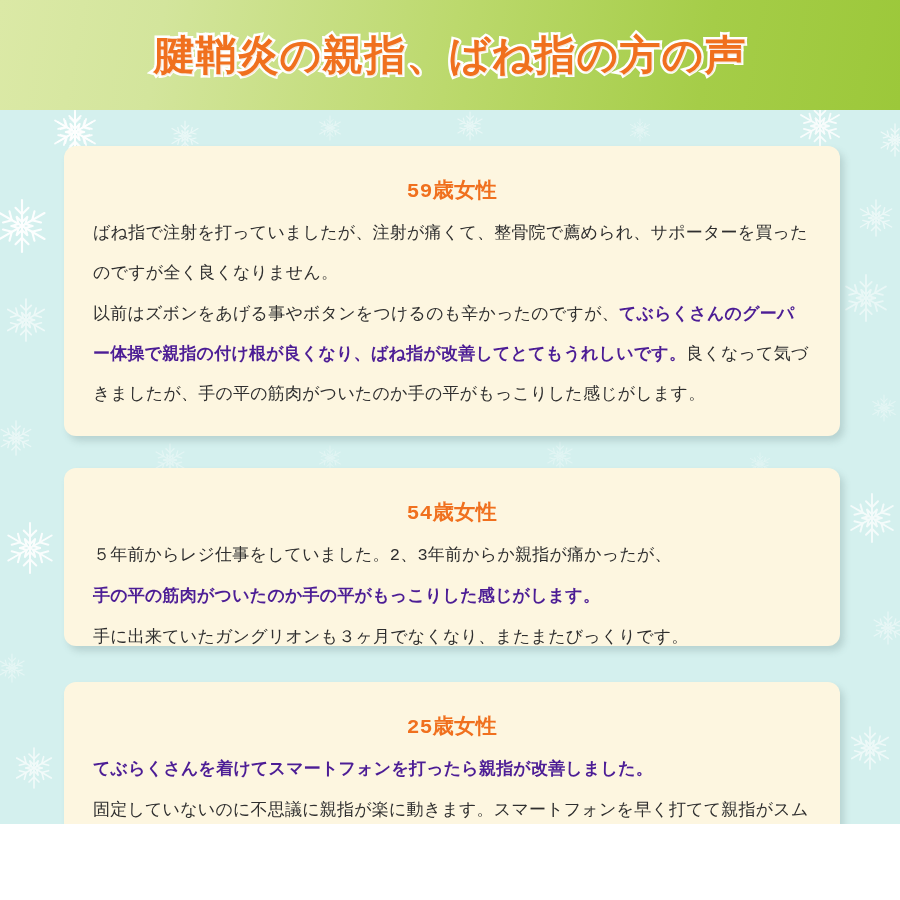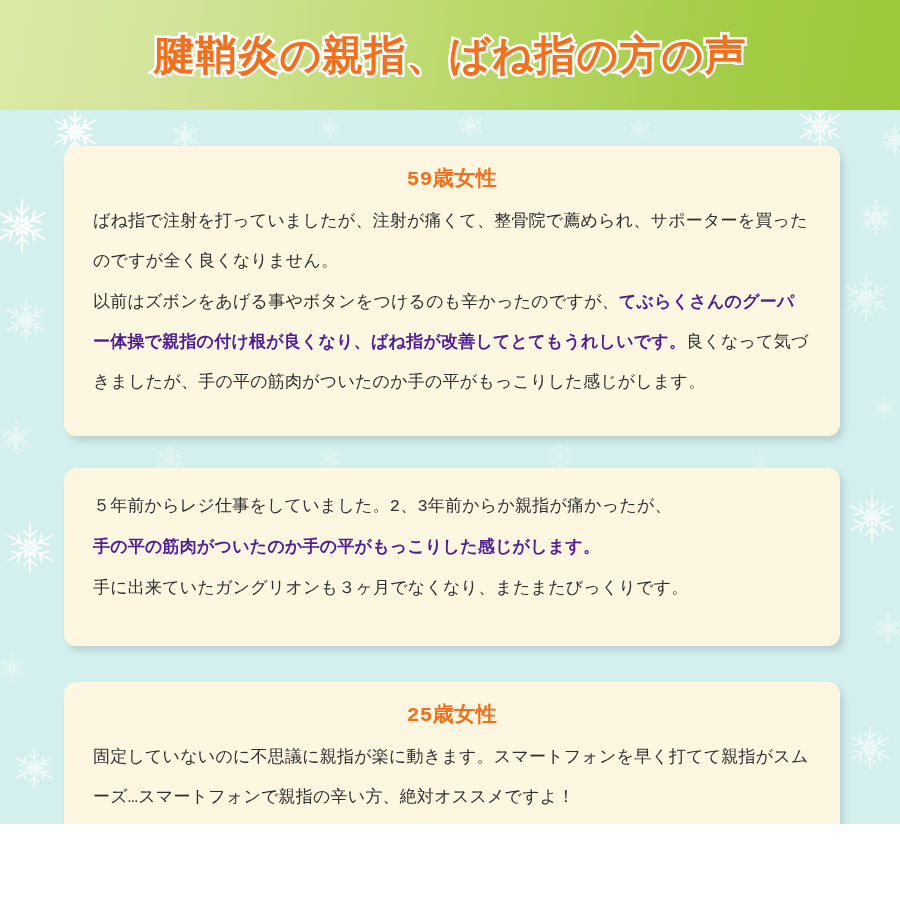--- a/index.html
+++ b/index.html
@@ -87,21 +87,21 @@
   .card-1 { top: 146px; height: 290px; }
   .card-2 { top: 468px; height: 178px; }
   .card-3 { top: 682px; height: 180px; }
 
   .card-title {
     text-align: center;
     font-size: 21px;
     font-weight: bold;
     color: #f0701e;
     letter-spacing: 0.5px;
-    margin: 0 0 6px 0;
+    margin: 12px 0 6px 0;
     line-height: 1.5;
   }
 
   .card-body {
     font-size: 17px;
     line-height: 40px;
     color: #2e2e2e;
     letter-spacing: 0.2px;
   }
   .card-body p {
@@ -209,36 +209,40 @@
         <p>
           <span>ばね指で注射を打っていましたが、注射が痛くて、整骨院で薦められ、サポーターを買ったのですが全く良くなりません。</span>
         </p>
         <p>
           <span>以前はズボンをあげる事やボタンをつけるのも辛かったのですが、</span><span class="hl">てぶらくさんのグーパー体操で親指の付け根が良くなり、ばね指が改善してとてもうれしいです。</span><span>良くなって気づきましたが、手の平の筋肉がついたのか手の平がもっこりした感じがします。</span>
         </p>
       </div>
     </div>
 
     <div class="card card-2">
+      <div class="card-title">54歳女性</div>
       <div class="card-body">
         <p>
           <span>５年前からレジ仕事をしていました。2、3年前からか親指が痛かったが、</span>
         </p>
         <p>
           <span class="hl">手の平の筋肉がついたのか手の平がもっこりした感じがします。</span>
         </p>
         <p>
           <span>手に出来ていたガングリオンも３ヶ月でなくなり、またまたびっくりです。</span>
         </p>
       </div>
     </div>
 
     <div class="card card-3">
       <div class="card-title">25歳女性</div>
       <div class="card-body">
         <p>
+          <span class="hl">てぶらくさんを着けてスマートフォンを打ったら親指が改善しました。</span>
+        </p>
+        <p>
           <span>固定していないのに不思議に親指が楽に動きます。スマートフォンを早く打てて親指がスムーズ…スマートフォンで親指の辛い方、絶対オススメですよ！</span>
         </p>
       </div>
     </div>
 
   </div>
 </div>
 
 </body></html>

